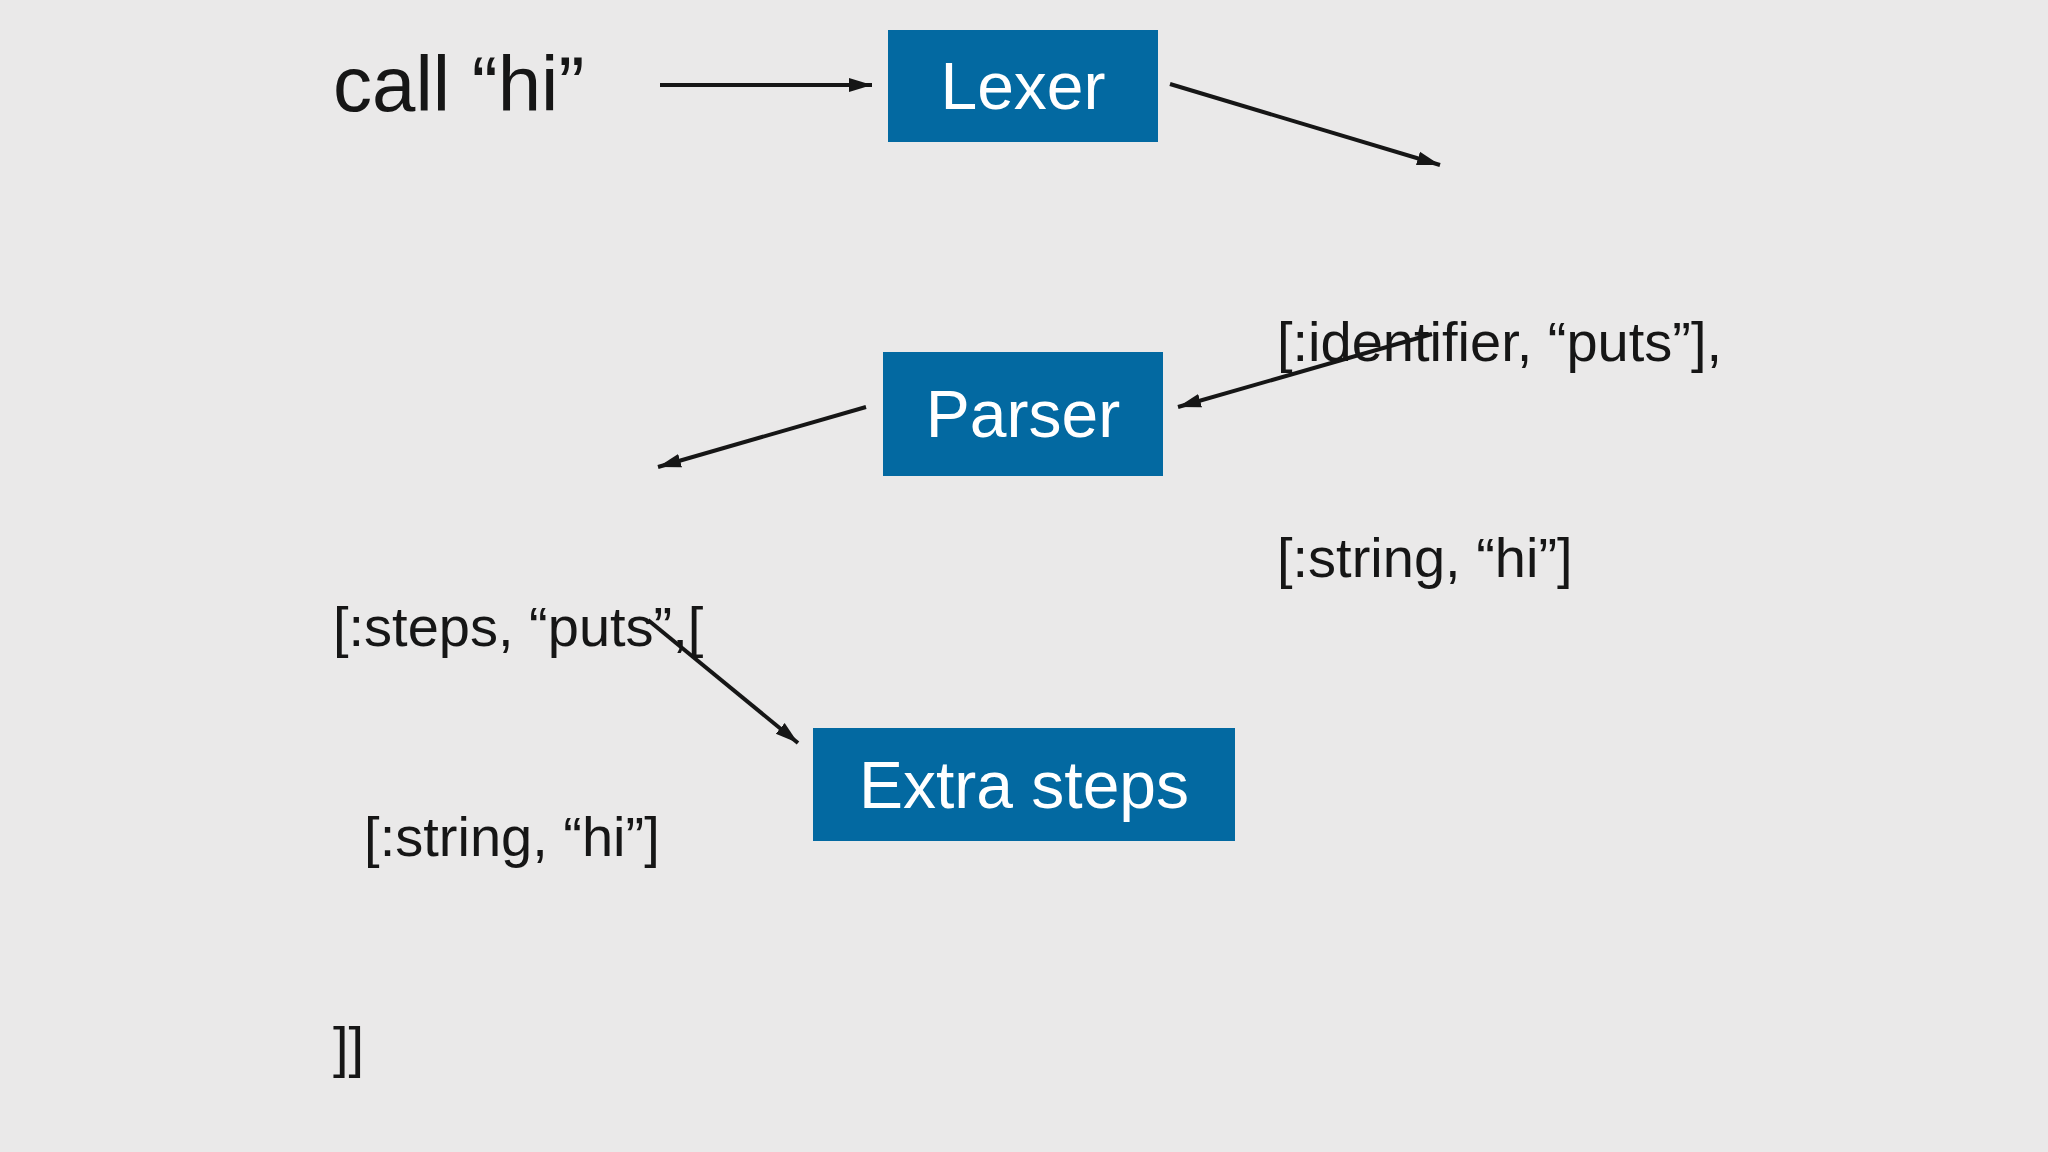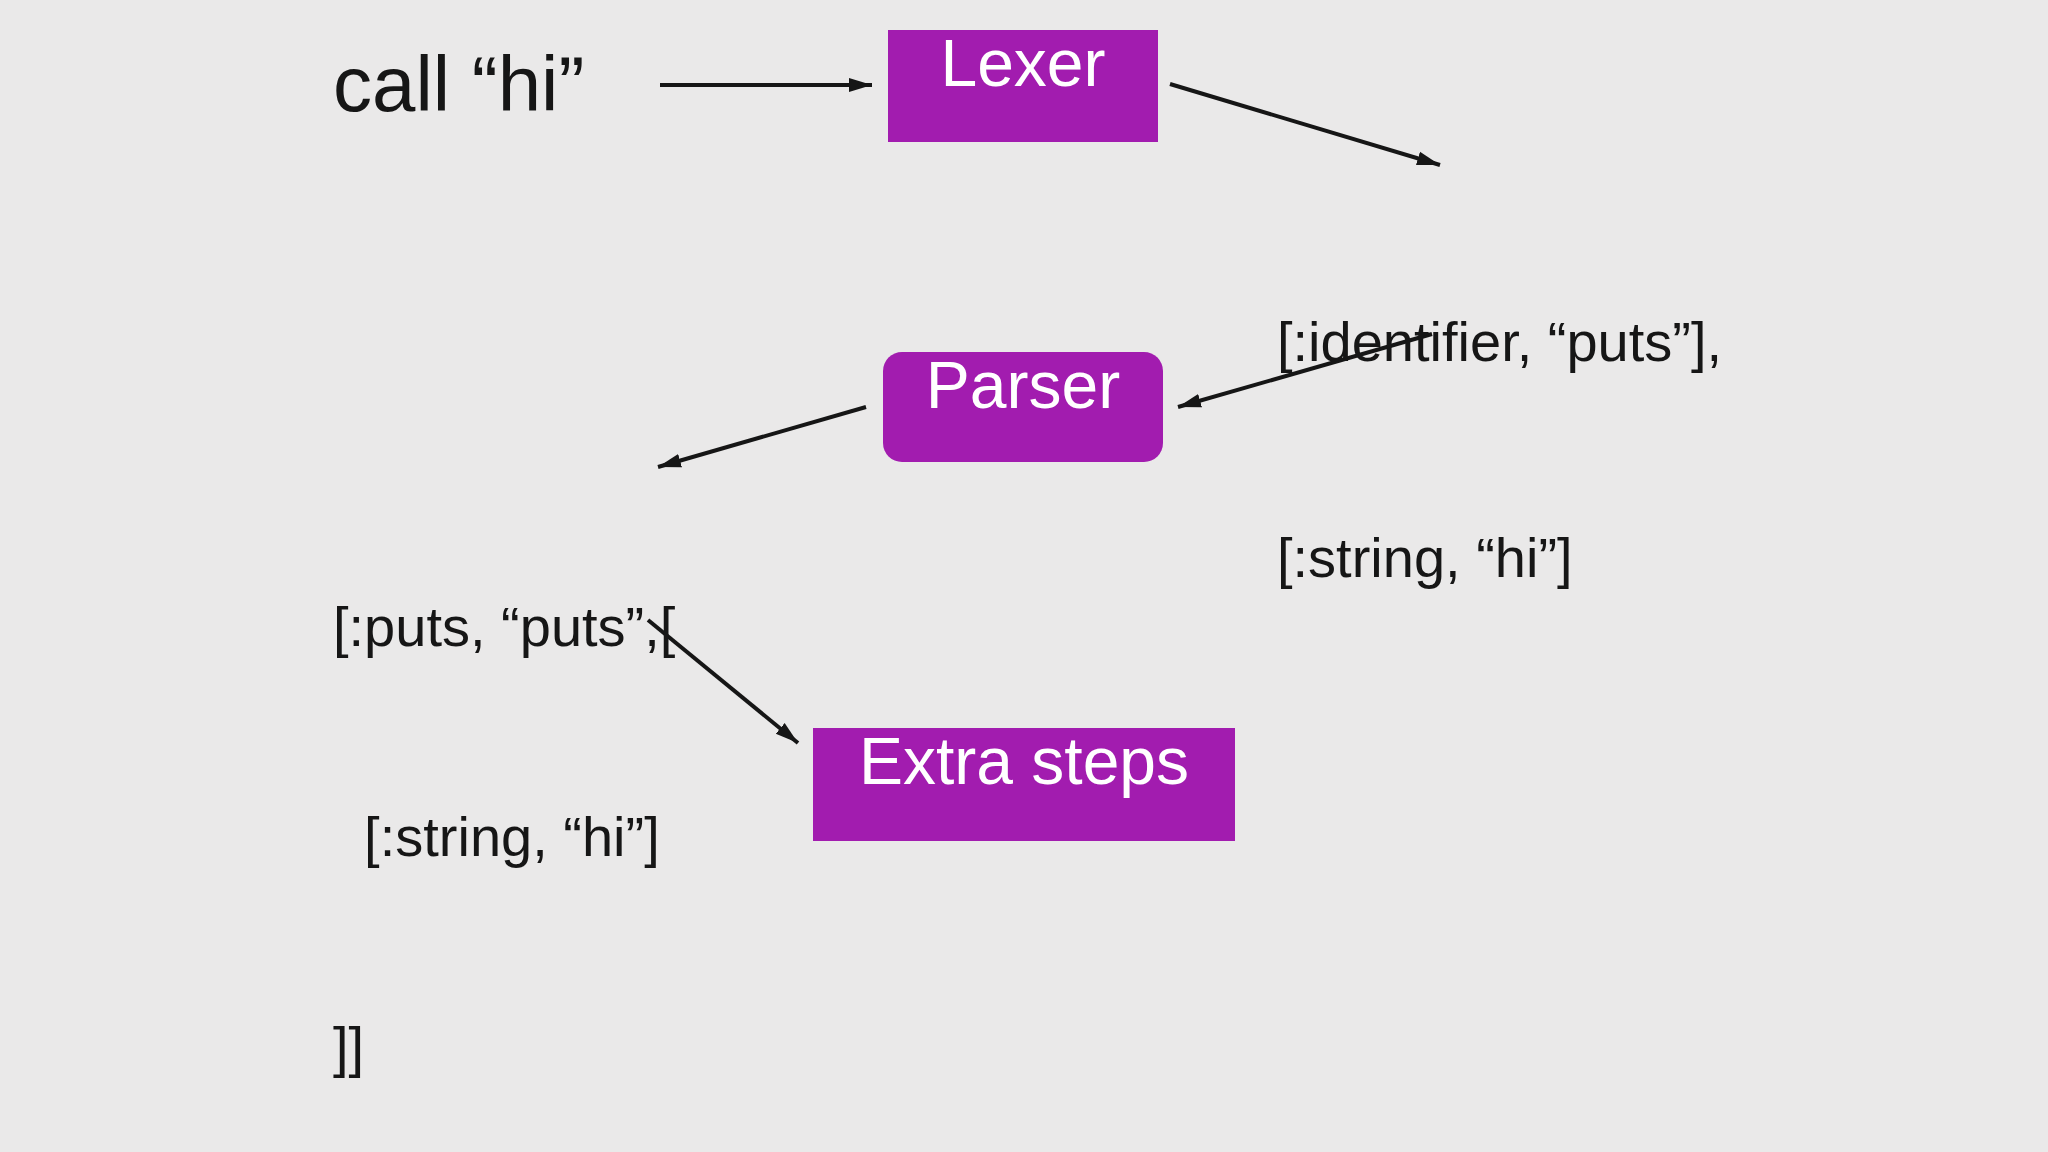--- a/index.html
+++ b/index.html
@@ -48,39 +48,39 @@
     line-height: 72px;
   }
   .ast-text {
     left: 333px;
     top: 452px;
     font-size: 56px;
     line-height: 70px;
   }
   .stage-box {
     position: absolute;
-    background: #a21caf;
+    background: #0369a1;
     color: #ffffff;
     display: flex;
+    align-items: center;
     justify-content: center;
     font-size: 66px;
     line-height: 1;
   }
   .stage-lexer {
     left: 888px;
     top: 30px;
     width: 270px;
     height: 112px;
   }
   .stage-parser {
     left: 883px;
     top: 352px;
     width: 280px;
-    height: 110px;
-    border-radius: 19px;
+    height: 124px;
   }
   .stage-extra {
     left: 813px;
     top: 728px;
     width: 422px;
     height: 113px;
   }
 </style>
 </head>
 <body>
@@ -109,21 +109,21 @@
   <div class="code-text token-list">
     <div>[:identifier, “puts”],</div>
     <div>[:string, “hi”]</div>
   </div>
 
   <div class="stage-box stage-parser">
     <span>Parser</span>
   </div>
 
   <div class="code-text ast-text">
-    <div>[:puts, “puts”,[</div>
+    <div>[:steps, “puts”,[</div>
     <div>  [:string, “hi”]</div>
     <div>]]</div>
   </div>
 
   <div class="stage-box stage-extra">
     <span>Extra steps</span>
   </div>
 
 </div>
 

